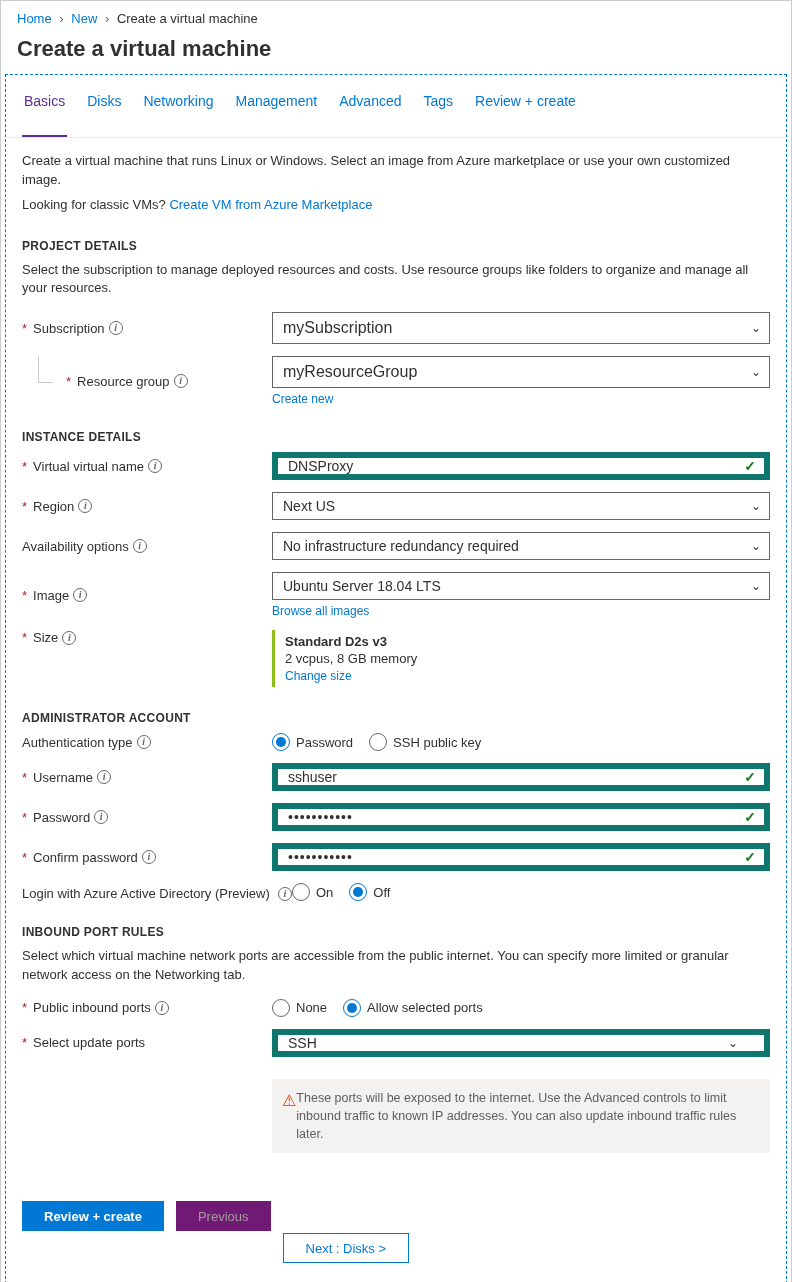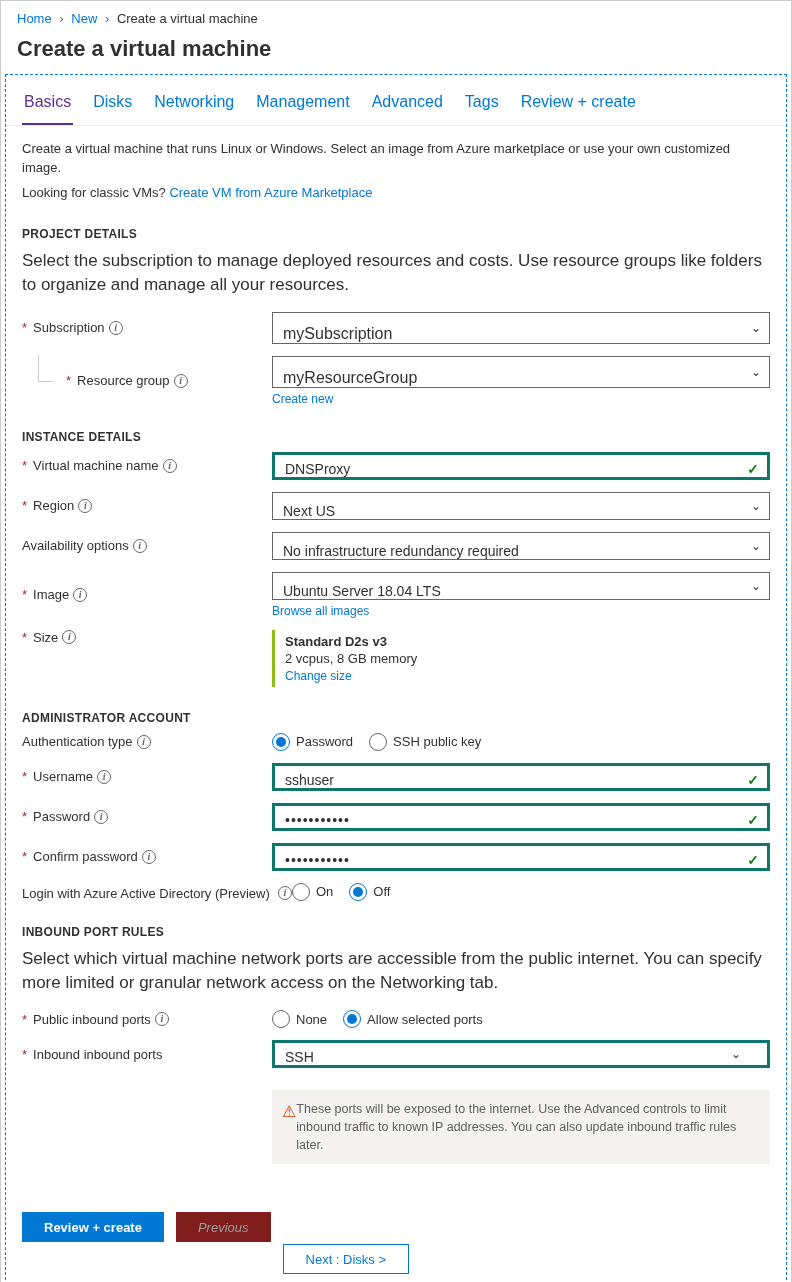--- a/index.html
+++ b/index.html
@@ -5,55 +5,55 @@
 * { box-sizing: border-box; margin: 0; padding: 0; }
 body { font-family: "Segoe UI", Arial, sans-serif; font-size: 13px; color: #323130; background: #fff; width: 792px; }
 .outer { border: 1px solid #ccc; padding: 4px; }
 .breadcrumb { padding: 6px 12px; font-size: 13px; }
 .breadcrumb a { color: #0078d4; text-decoration: none; }
 .breadcrumb .sep { color: #666; margin: 0 4px; }
 .breadcrumb .current { color: #323130; }
 h1 { font-size: 22px; font-weight: 600; padding: 4px 12px 12px; }
 .content-border { border: 1px dashed #0078d4; padding: 0; }
 .tabs { display: flex; gap: 18px; padding: 18px 16px 0; border-bottom: 1px solid #edebe9; }
-.tab { padding: 0 2px 12px; font-size: 16px; color: #0078d4; cursor: pointer; border-bottom: 2px solid transparent; }
+.tab { padding: 0 2px 26px; font-size: 14px; color: #0078d4; cursor: pointer; border-bottom: 2px solid transparent; }
 .tab.active { color: #5c2e91; border-bottom: 2px solid #5c2e91; }
 .body { padding: 14px 16px 18px; }
 .intro { font-size: 13px; line-height: 1.45; color: #323130; margin-bottom: 6px; }
 .intro a { color: #0078d4; text-decoration: none; }
 .section-head { text-transform: uppercase; font-size: 12px; font-weight: 600; letter-spacing: .3px; margin-top: 24px; margin-bottom: 8px; color: #323130; }
-.section-desc { font-size: 17px; color: #323130; margin-bottom: 14px; line-height: 1.45; }
+.section-desc { font-size: 13px; color: #323130; margin-bottom: 14px; line-height: 1.45; }
 .row { display: flex; align-items: center; margin-bottom: 12px; }
 .row .label { width: 250px; font-size: 13px; color: #323130; display: flex; align-items: center; gap: 4px; }
 .row .label.indent { padding-left: 44px; position: relative; }
 .row .label.indent::before { content: ""; position: absolute; left: 16px; top: -18px; width: 14px; height: 26px; border-left: 1px solid #ccc; border-bottom: 1px solid #ccc; }
 .req { color: #a4262c; margin-right: 2px; }
 .info-icon { display:inline-block; width:14px; height:14px; border:1px solid #666; border-radius:50%; font-size:10px; line-height:12px; text-align:center; color:#666; font-weight:bold; font-style: italic; font-family: Georgia, serif; }
 .field { flex: 1; }
-.select, .input { width: 100%; height: 28px; border: 1px solid #666; padding: 0 26px 0 10px; font-size: 14px; background: #fff; position: relative; display: flex; align-items: flex-end; }
+.select, .input { width: 100%; height: 28px; border: 1px solid #666; padding: 0 26px 0 10px; font-size: 14px; background: #fff; position: relative; display: flex; align-items: center; }
 .select.big { height: 32px; font-size: 16px; }
 .select .chev { position: absolute; right: 8px; top: 50%; transform: translateY(-50%); font-size: 12px; color: #333; }
-.input.valid, .select.valid { border: 3px solid #0f766e; }
+.input.valid, .select.valid { border: 6px solid #0f766e; }
 .input .check, .select .check { position: absolute; right: 8px; color: #107c10; font-size: 14px; font-weight: bold; }
 .select.valid .chev { right: 26px; }
 .link-sm { color: #0078d4; font-size: 12px; text-decoration: none; display: inline-block; margin-top: 4px; }
 .radio-group { display: flex; gap: 16px; align-items: center; }
 .radio { display: flex; align-items: center; gap: 6px; cursor: pointer; }
 .radio .circle { width: 18px; height: 18px; border: 1px solid #666; border-radius: 50%; display: flex; align-items: center; justify-content: center; }
 .radio.selected .circle { border-color: #0078d4; }
 .radio.selected .circle::after { content: ""; width: 10px; height: 10px; background: #0078d4; border-radius: 50%; }
 .size-box { border-left: 3px solid #8cbd18; padding: 4px 10px; }
 .size-box .name { font-weight: 700; }
 .size-box .spec { font-size: 13px; margin: 2px 0; }
 .warn-box { display: flex; background: #f3f2f1; padding: 10px; margin-top: 10px; font-size: 12.5px; color: #605e5c; line-height: 1.45; }
 .warn-box .icon { width: 26px; font-size: 16px; color: #d83b01; }
 .footer { display: flex; gap: 12px; padding: 18px 16px 20px; }
 .btn { height: 30px; padding: 0 22px; font-size: 13px; border: none; cursor: pointer; }
 .btn.primary { background: #0078d4; color: #fff; font-weight: 600; }
-.btn.disabled { background: #7f1d1d; color: #a19f9d; font-style: italic; }
+.btn.disabled { background: #701a75; color: #a19f9d; }
 .btn.outline { background: #fff; border: 1px solid #0078d4; color: #0078d4; margin-top: 32px; }
 .pw-dots { letter-spacing: 1px; }
 </style>
 </head>
 <body>
 
 <div class="outer">
 
 <div class="breadcrumb">
   <a href="#">Home</a>
@@ -114,21 +114,21 @@
       </div>
       <a href="#" class="link-sm">Create new</a>
     </div>
   </div>
 
   <div class="section-head">Instance details</div>
 
   <div class="row">
     <div class="label">
       <span class="req">*</span>
-            <span>Virtual machine name</span>
+            <span>Virtual virtual name</span>
       <span class="info-icon">i</span>
     </div>
     <div class="field">
       <div class="input valid">
         <span>DNSProxy</span>
         <span class="check">✓</span>
       </div>
     </div>
   </div>
 
@@ -285,21 +285,21 @@
       <div class="radio selected">
               <span class="circle"></span>
               <span>Allow selected ports</span>
             </div>
     </div>
   </div>
 
   <div class="row">
     <div class="label">
       <span class="req">*</span>
-            <span>Inbound inbound ports</span>
+            <span>Select update ports</span>
     </div>
     <div class="field">
       <div class="select valid">
         <span>SSH</span>
         <span class="chev">⌄</span>
       </div>
     </div>
   </div>
 
   <div class="row">

